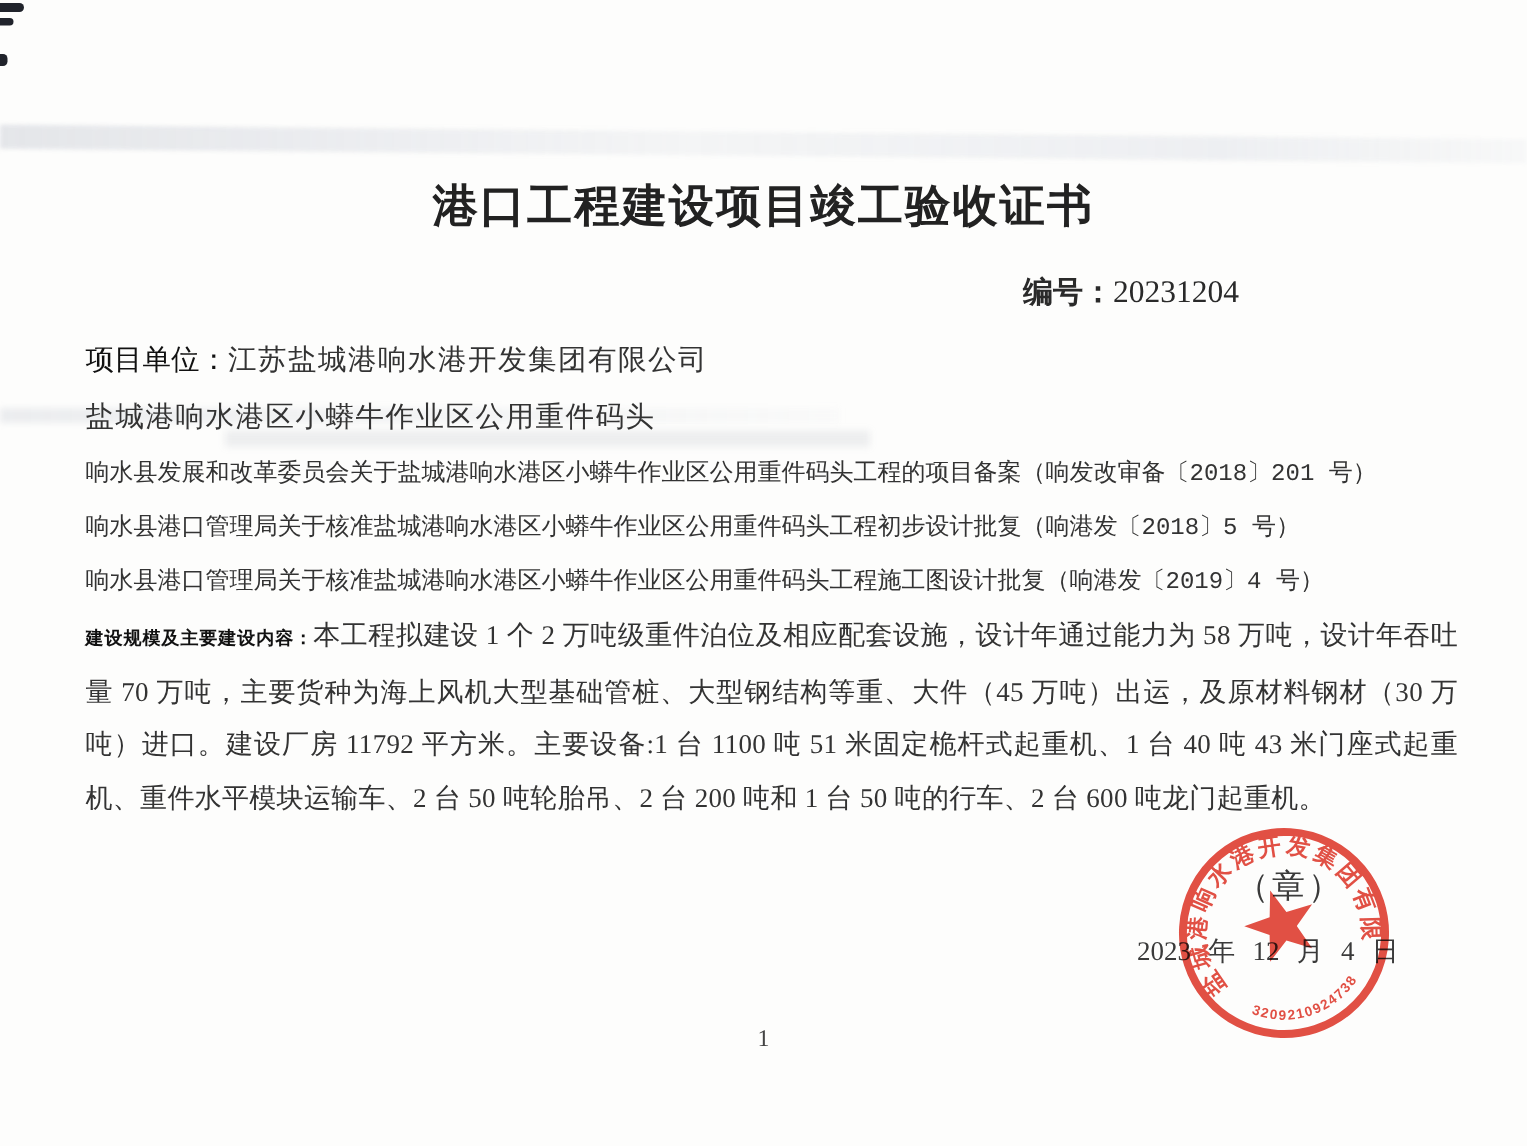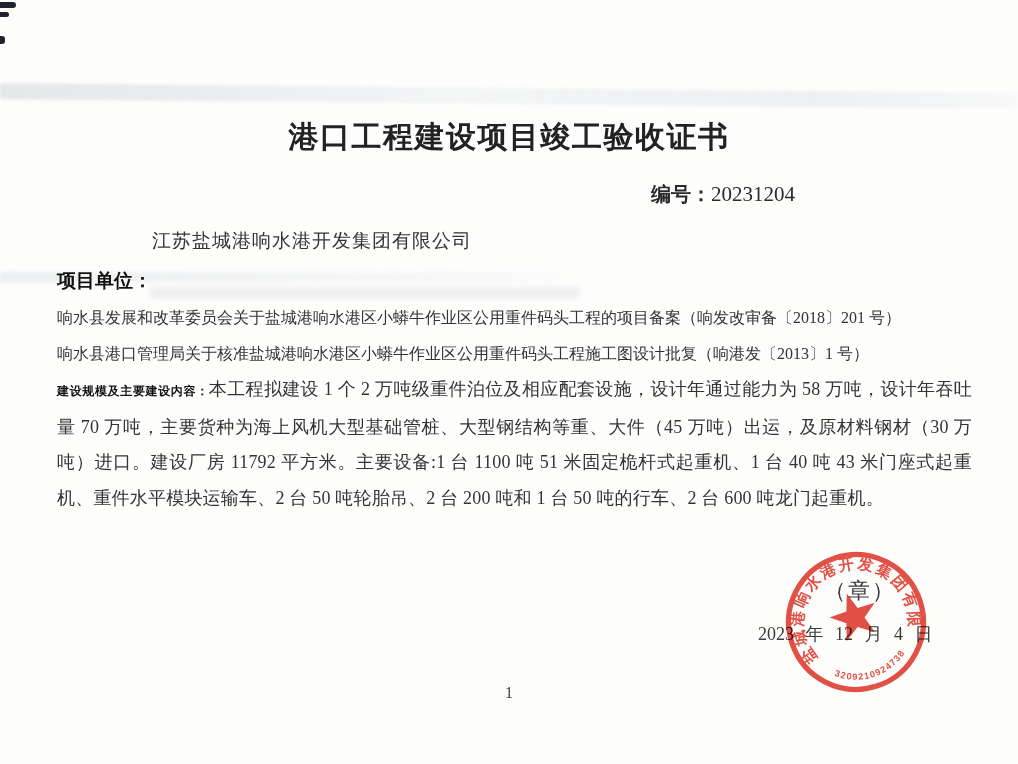--- a/index.html
+++ b/index.html
@@ -23,35 +23,35 @@
   .speck{position:absolute;background:#20232b;}
   .speck1{top:2px;left:0;width:16px;height:6px;border-radius:0 3px 3px 0;}
   .speck2{top:12px;left:0;width:9px;height:5px;border-radius:0 3px 3px 0;}
   .speck3{top:36px;left:0;width:5px;height:8px;border-radius:0 3px 3px 0;}
   
   .title{
     position:absolute;top:117px;left:0;width:1018px;text-align:center;
     font-size:30px;font-weight:bold;letter-spacing:1.5px;color:#222;
   }
   
-  .serial{position:absolute;top:181px;left:651px;font-size:20px;white-space:nowrap;}
+  .serial{position:absolute;top:181px;left:682px;font-size:20px;white-space:nowrap;}
   .serial .s-label{font-family:"Liberation Sans","DejaVu Sans",sans-serif;font-weight:600;color:#2a2a2a;}
   .serial .s-num{font-size:21px;color:#2a2a2a;}
   
   .content{position:absolute;top:222px;left:57px;width:915px;}
   .row{display:flex;align-items:flex-start;}
   .lbl{
     flex:0 0 auto;font-family:"Liberation Sans","DejaVu Sans",sans-serif;
-    font-weight:700;font-size:19px;color:#111;white-space:nowrap;margin-top:40px;
+    font-weight:400;font-size:19px;color:#111;white-space:nowrap;
   }
   .row.r1 .lbl,.row.r2 .lbl{line-height:38px;}
   .val{font-size:19px;letter-spacing:1px;line-height:38px;color:#333;}
   .row.basis .lbl{line-height:36px;}
   .basis-values{flex:1 1 auto;}
-  .basis-line{font-size:16px;line-height:36px;letter-spacing:0;color:#333;white-space:nowrap;}
+  .basis-line{font-size:16px;line-height:36px;letter-spacing:0;color:#333;white-space:nowrap;font-family:Liberation Mono, monospace;}
   .scale{margin-top:0;text-align:justify;font-size:18px;line-height:35.5px;color:#333;}
   .scale .lbl-inline{
     font-family:"Liberation Sans","DejaVu Sans",sans-serif;font-weight:700;
     font-size:12px;color:#111;letter-spacing:.5px;
   }
   .scale .ptext{letter-spacing:.2px;}
   
   .stamp{
     position:absolute;top:545px;left:779px;width:154px;height:154px;
     transform:rotate(-18deg);opacity:.88;mix-blend-mode:multiply;pointer-events:none;
@@ -88,26 +88,28 @@
   </div>
 
   <div class="content">
 
     <div class="row r1">
       <span class="lbl">项目单位：</span>
       <span class="val">江苏盐城港响水港开发集团有限公司</span>
     </div>
 
     <div class="row r2">
+      <span class="val">盐城港响水港区小蟒牛作业区公用重件码头</span>
     </div>
 
     <div class="row basis">
       <div class="basis-values">
         <div class="basis-line">响水县发展和改革委员会关于盐城港响水港区小蟒牛作业区公用重件码头工程的项目备案（响发改审备〔2018〕201 号）</div>
-        <div class="basis-line">响水县港口管理局关于核准盐城港响水港区小蟒牛作业区公用重件码头工程施工图设计批复（响港发〔2013〕1 号）</div>
+        <div class="basis-line">响水县港口管理局关于核准盐城港响水港区小蟒牛作业区公用重件码头工程初步设计批复（响港发〔2018〕5 号）</div>
+        <div class="basis-line">响水县港口管理局关于核准盐城港响水港区小蟒牛作业区公用重件码头工程施工图设计批复（响港发〔2019〕4 号）</div>
       </div>
     </div>
 
     <div class="scale">
       <span class="lbl-inline">建设规模及主要建设内容：</span><span class="ptext">本工程拟建设 1 个 2 万吨级重件泊位及相应配套设施，设计年通过能力为 58 万吨，设计年吞吐量 70 万吨，主要货种为海上风机大型基础管桩、大型钢结构等重、大件（45 万吨）出运，及原材料钢材（30 万吨）进口。建设厂房 11792 平方米。主要设备:1 台 1100 吨 51 米固定桅杆式起重机、1 台 40 吨 43 米门座式起重机、重件水平模块运输车、2 台 50 吨轮胎吊、2 台 200 吨和 1 台 50 吨的行车、2 台 600 吨龙门起重机。</span>
     </div>
 
   </div>
 
   <div class="seal-note">（章）</div>

